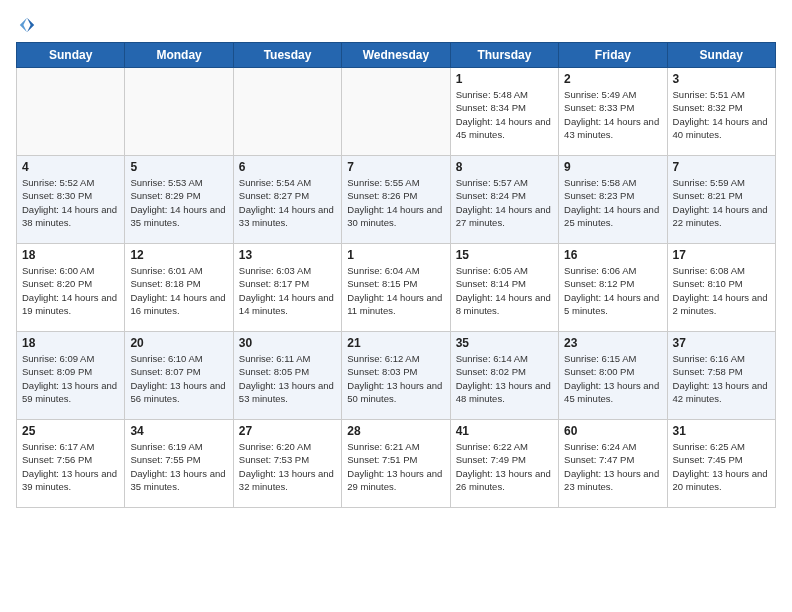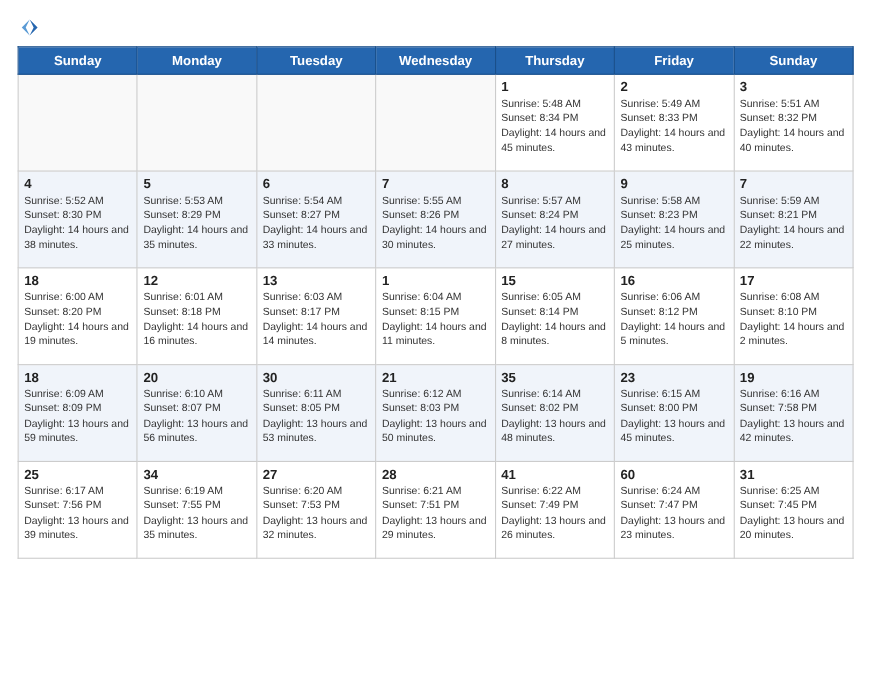--- a/index.html
+++ b/index.html
@@ -227,21 +227,21 @@
         </td>
         <td>
           <div class="day-number">35</div>
           <div class="day-info">Sunrise: 6:14 AM<br>Sunset: 8:02 PM<br>Daylight: 13 hours and 48 minutes.</div>
         </td>
         <td>
           <div class="day-number">23</div>
           <div class="day-info">Sunrise: 6:15 AM<br>Sunset: 8:00 PM<br>Daylight: 13 hours and 45 minutes.</div>
         </td>
         <td>
-          <div class="day-number">19</div>
+          <div class="day-number">37</div>
           <div class="day-info">Sunrise: 6:16 AM<br>Sunset: 7:58 PM<br>Daylight: 13 hours and 42 minutes.</div>
         </td>
       </tr>
       <tr>
         <td>
           <div class="day-number">25</div>
           <div class="day-info">Sunrise: 6:17 AM<br>Sunset: 7:56 PM<br>Daylight: 13 hours and 39 minutes.</div>
         </td>
         <td>
           <div class="day-number">34</div>

